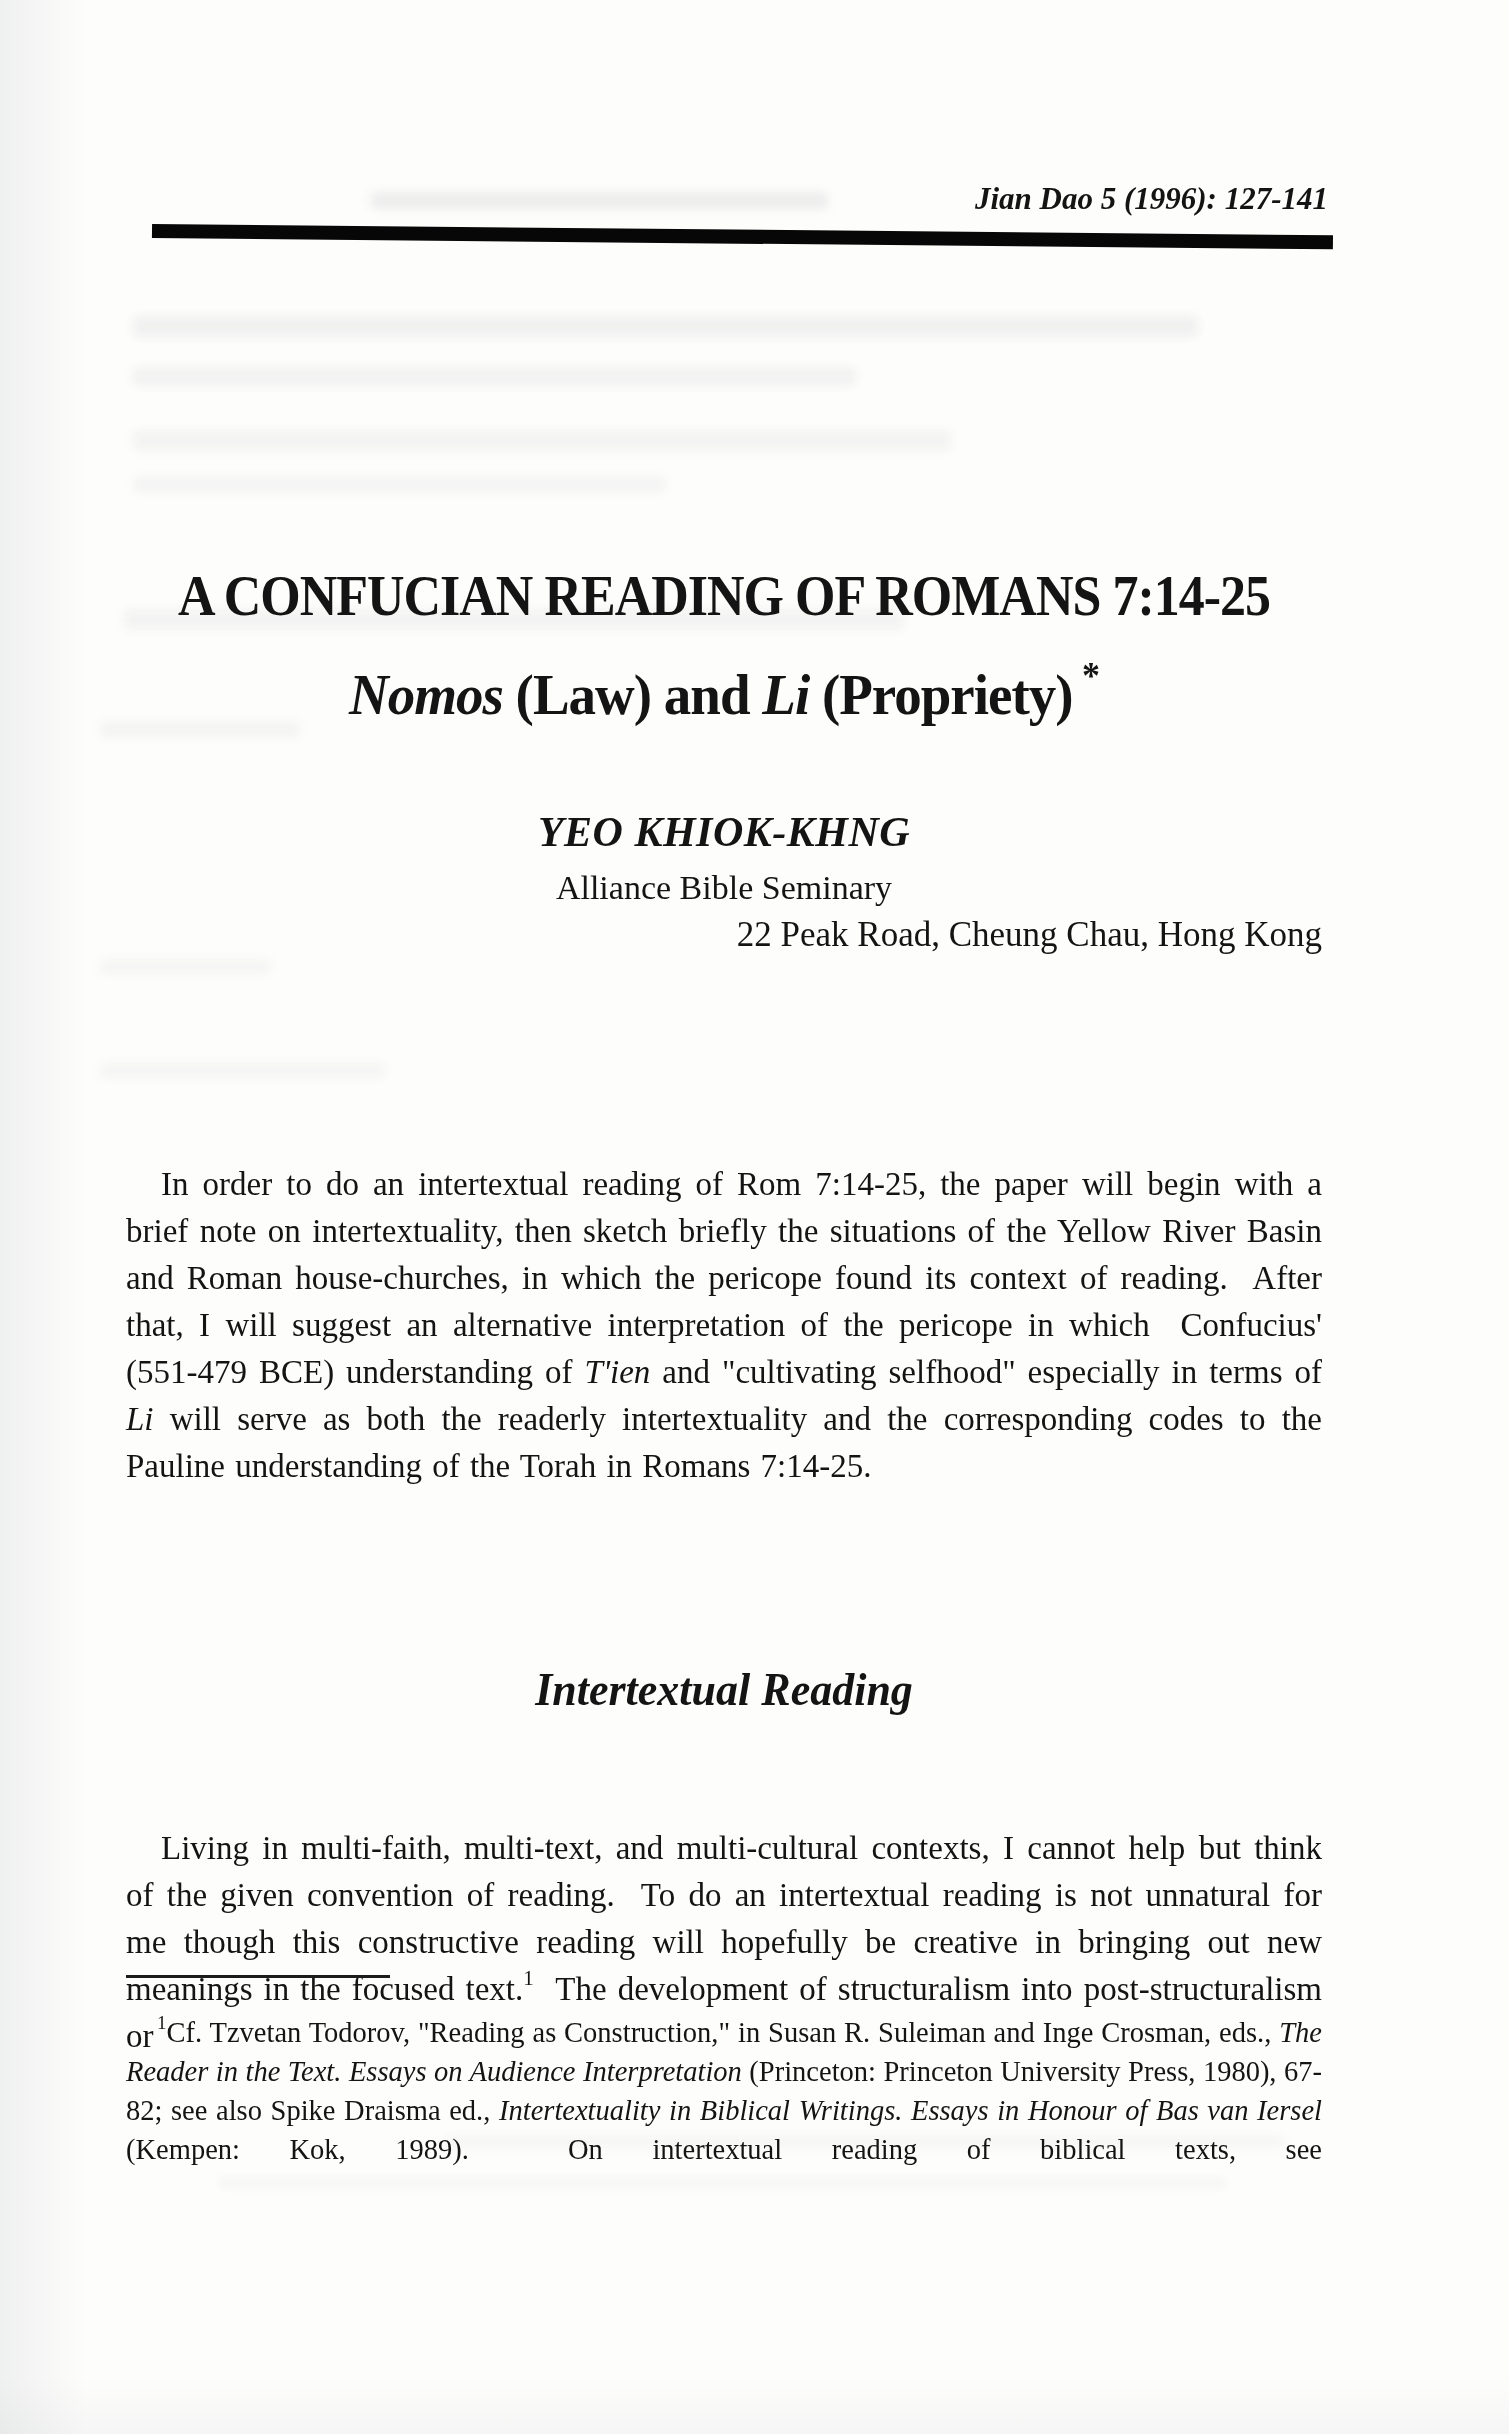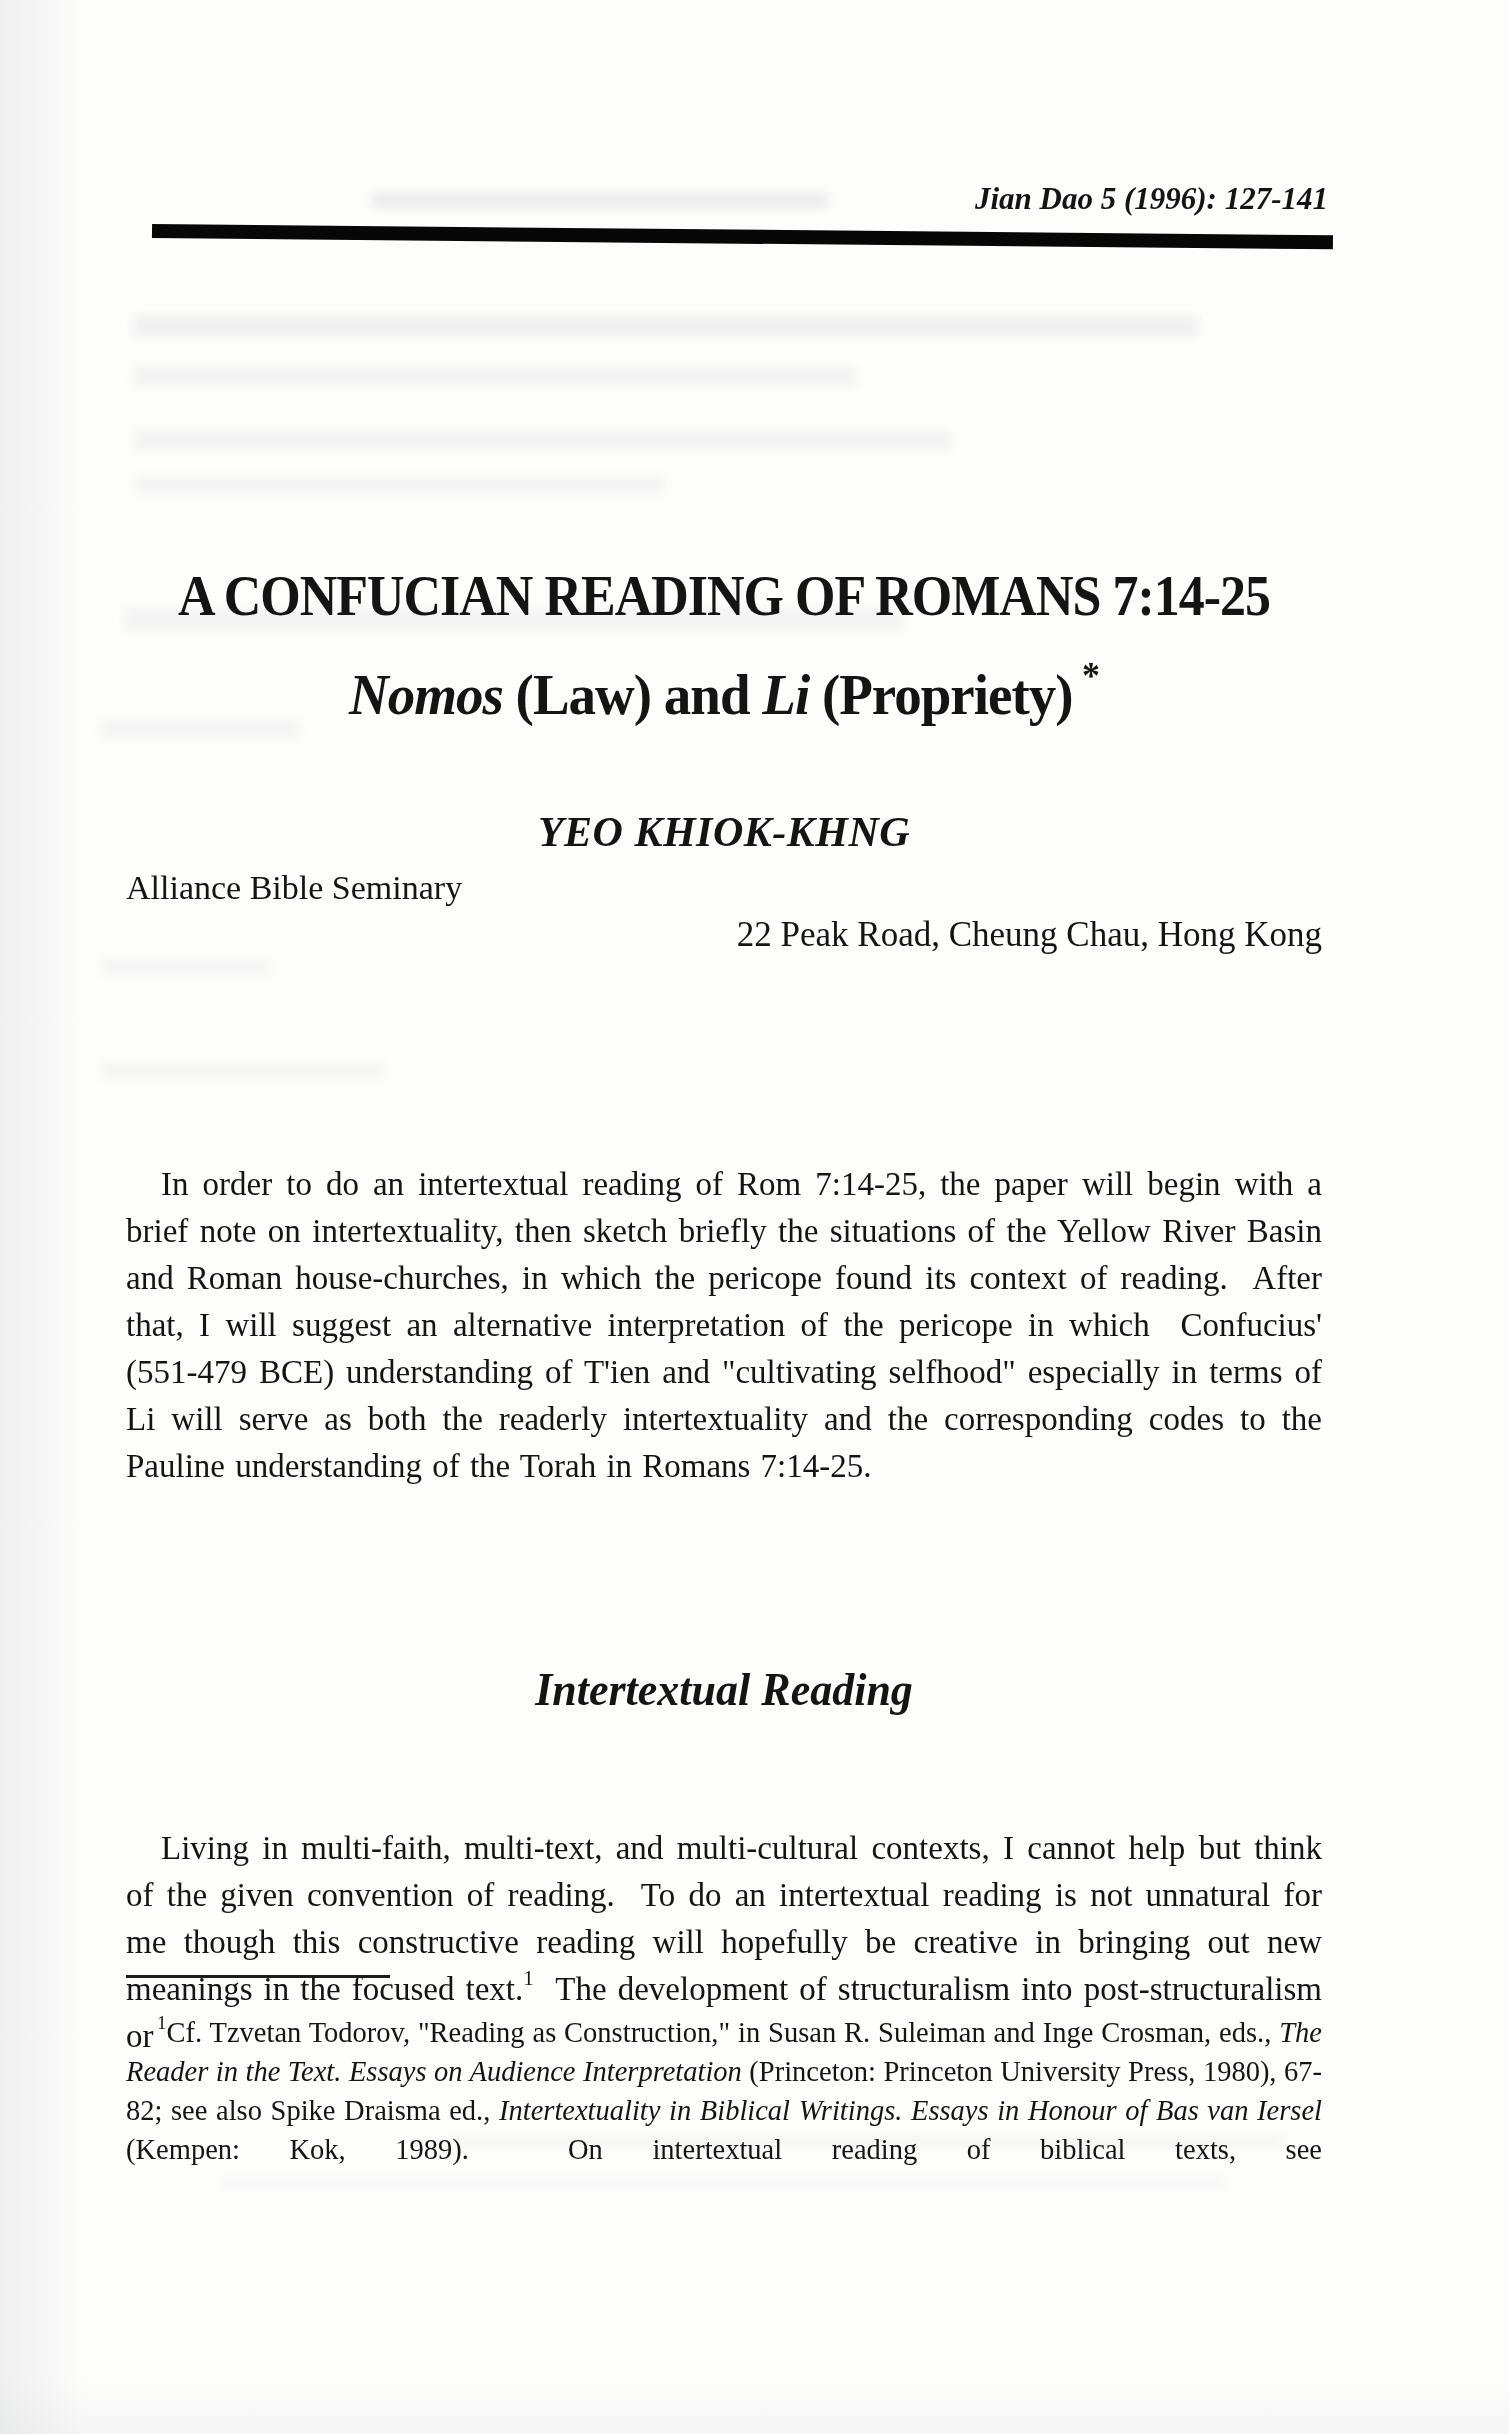--- a/index.html
+++ b/index.html
@@ -56,36 +56,36 @@
   .title2 .it{font-style:italic;}
   .title2 .star{
     display:inline-block;font-size:36px;vertical-align:25px;margin-left:9.5px;font-weight:bold;
   }
   .author-name{
     position:absolute;top:808px;left:126px;width:1196px;
     text-align:center;font-size:42px;font-weight:bold;letter-spacing:0.5px;font-style:italic;
   }
   .author-affil{
     position:absolute;top:869px;left:126px;width:1196px;
-    font-size:34px;
+    text-align:center;font-size:34px;
   }
   .author-addr{
     position:absolute;top:915px;left:126px;width:1196px;
     text-align:right;font-size:35px;
   }
   .body-para{
     position:absolute;left:126px;width:1196px;
     font-size:33px;line-height:47px;
     text-align:justify;text-justify:inter-word;
     white-space:pre-wrap;
     word-spacing:1.9px;
   }
   .para-abstract{top:1128px;text-indent:35px;}
   .para-living{top:1792px;text-indent:35px;text-align-last:justify;}
-  .body-para .it{}
+  .body-para .it{font-style:italic;}
   .fnref{font-size:21px;vertical-align:15px;line-height:0;}
   .section-heading{
     position:absolute;top:1626px;left:126px;width:1196px;
     text-align:center;font-size:44px;font-weight:bold;font-style:italic;
     transform:scaleY(1.05);transform-origin:top center;
   }
   .fn-rule{
     position:absolute;top:1975px;left:126px;width:264px;height:2.9px;
     background:#1c1c1c;
   }

